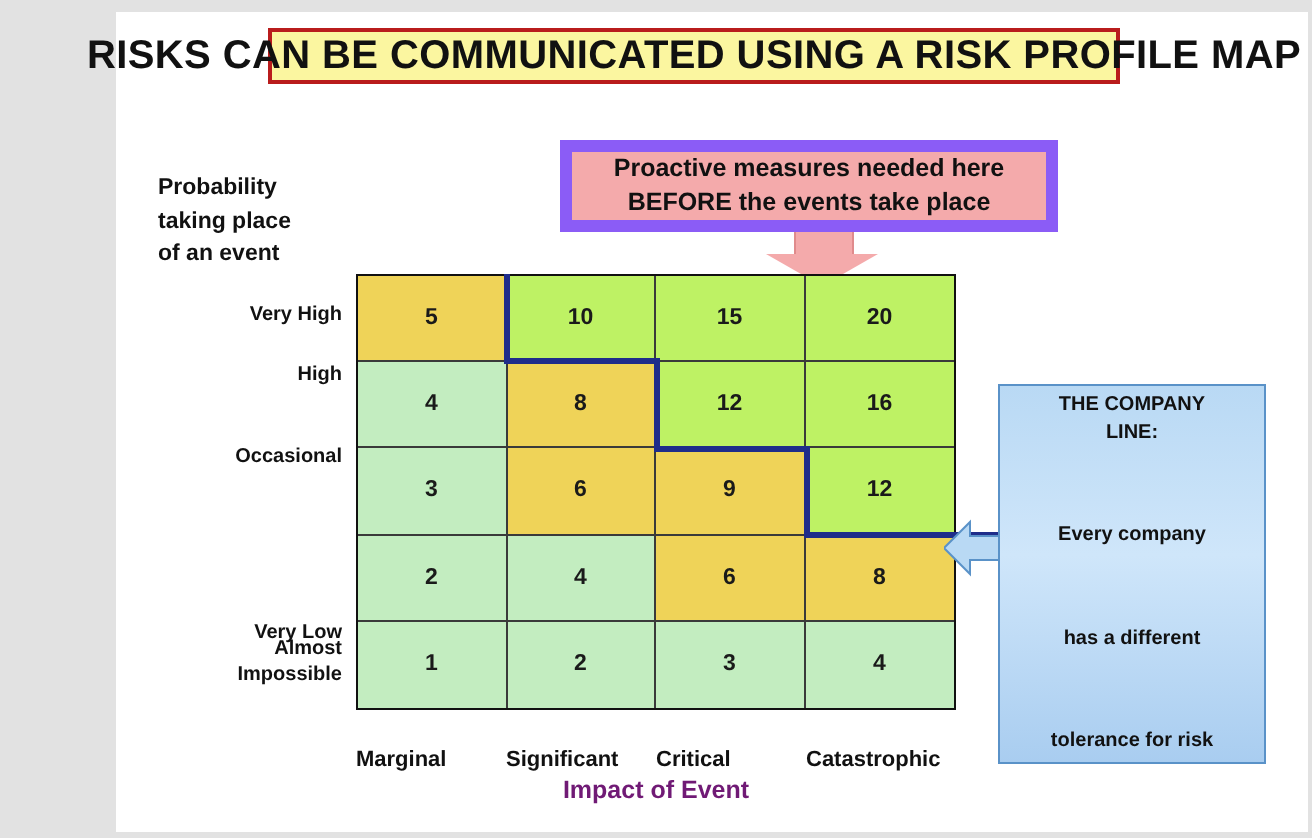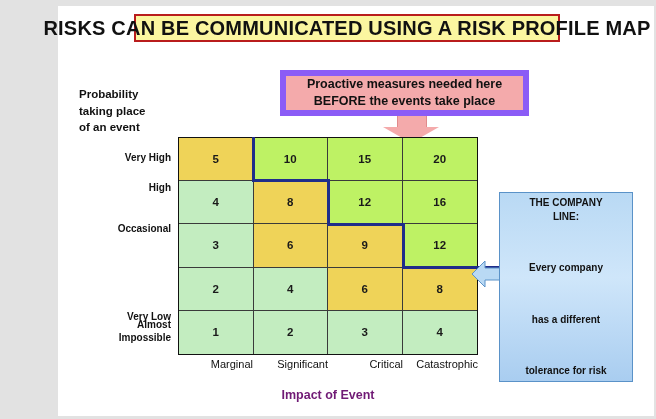--- a/index.html
+++ b/index.html
@@ -75,22 +75,22 @@
 
   
   .row-label{
     position:absolute;left:10px;width:103px;
     text-align:right;
     font-size:10px;font-weight:bold;color:#111;line-height:1.25;
   }
 
   
   .col-label{
-    position:absolute;top:352px;width:75px;text-align:right;
-    font-size:11px;font-weight:normal;color:#111;
+    position:absolute;top:368px;width:75px;text-align:left;
+    font-size:11px;font-weight:bold;color:#111;
   }
   #x-caption{
     position:absolute;left:120px;top:382px;width:300px;text-align:center;
     font-size:12.5px;font-weight:bold;color:#701a75;
   }
 
   
   .tol{position:absolute;background:#1f2d8a;}
 
   

